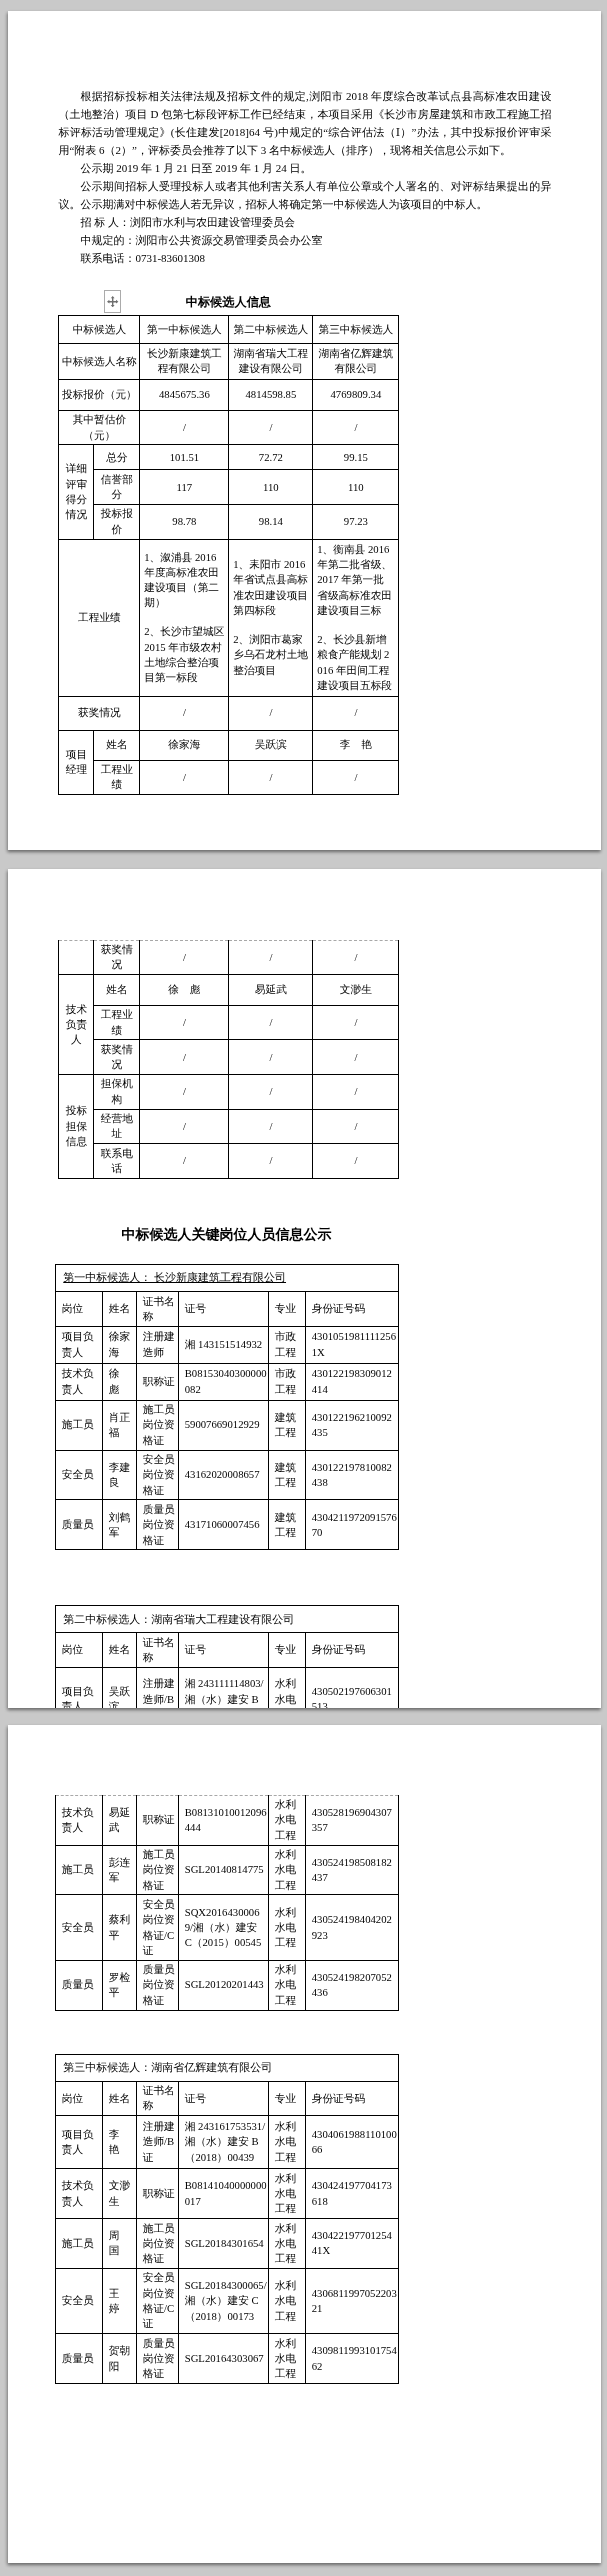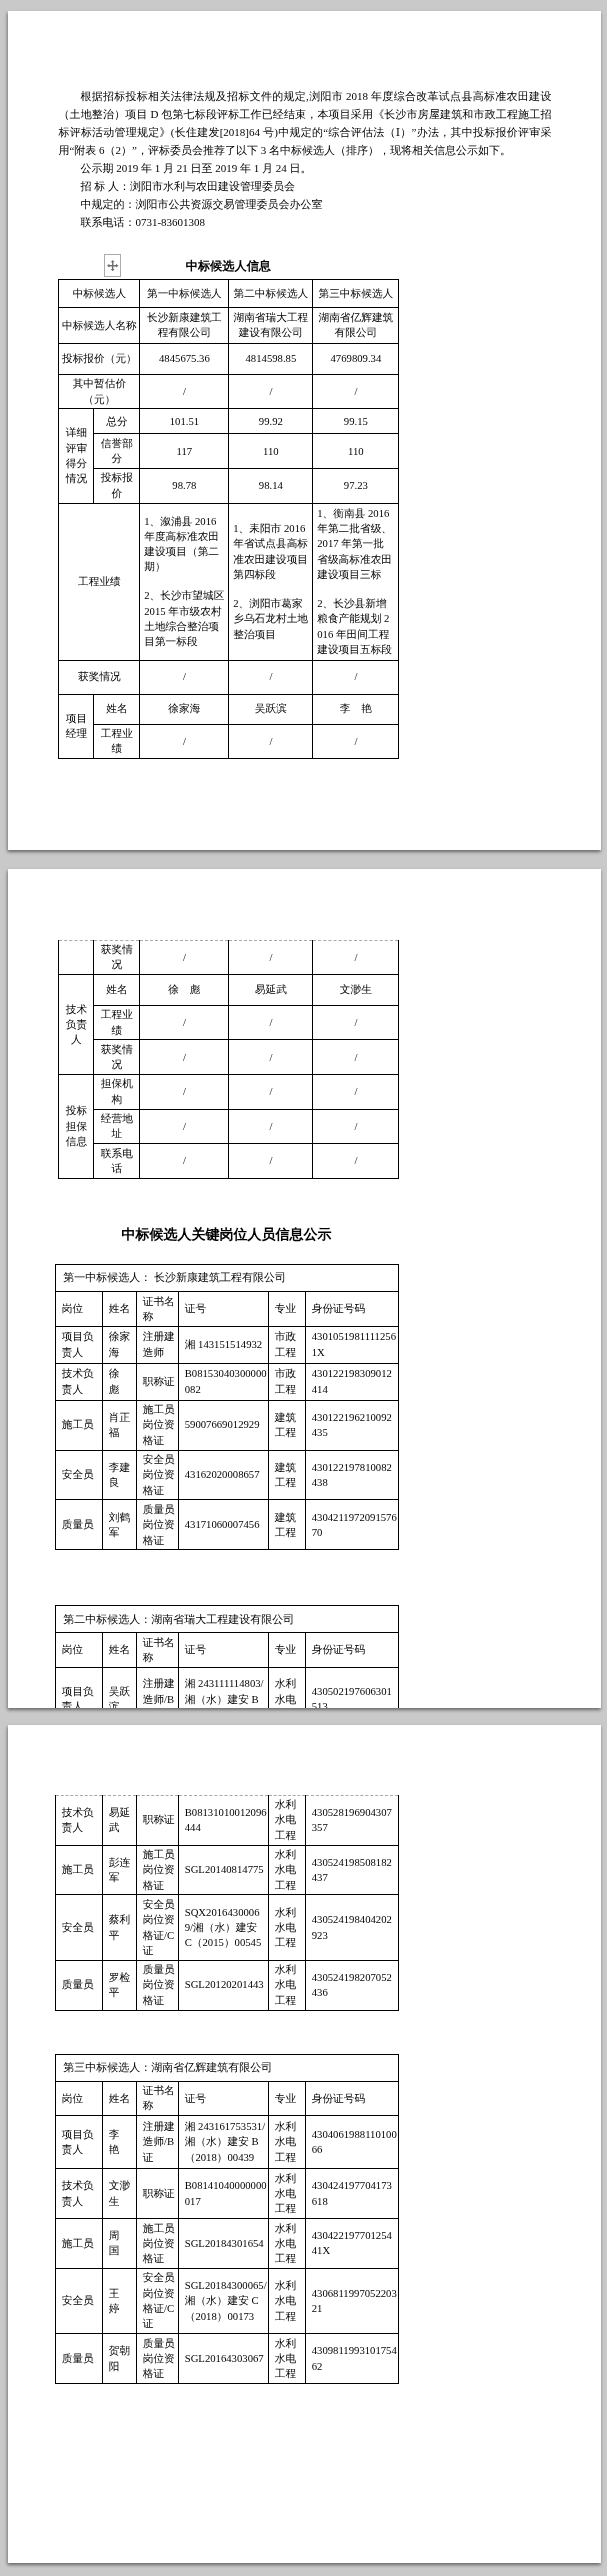--- a/index.html
+++ b/index.html
@@ -66,21 +66,21 @@
   .t1 td.ach{text-align:left;vertical-align:middle;padding:2.3px 3.8px;}
   .ach div + div{margin-top:13.7px;}
 
   .cont tr.first td{border-top:0.8px dashed #a8a8a8;}
 
   
   .kp{margin-left:47px;width:342px;}
   .kp td{text-align:left;vertical-align:middle;padding:1.5px 1.5px 1.5px 5.3px;}
   .kp td.company{padding-left:6.9px;font-size:11px;}
 
-  tr.h32{height:27px;} tr.h33{height:25px;} tr.h34{height:26px;} tr.h35{height:27px;}
+  tr.h32{height:27px;text-decoration:underline;} tr.h33{height:25px;} tr.h34{height:26px;} tr.h35{height:27px;}
   tr.h37{height:28px;} tr.h39{height:30px;} tr.h40{height:30.5px;} tr.h41{height:31px;}
   tr.h42{height:32px;} tr.h43{height:33px;} tr.h44{height:34px;} tr.h47{height:36px;}
   tr.h48{height:37px;} tr.h49{height:37px;} tr.h63{height:48px;} tr.h70{height:53px;}
   tr.h84{height:64px;} tr.h178{height:136px;}
 
   .mt-title1{margin-top:26px;}
   .mt-t1{margin-top:3.1px;}
   .mt-cont{margin-top:71px;}
   .mt-title2{margin-top:47px;}
   .mt-ta{margin-top:20px;}
@@ -88,20 +88,21 @@
   .mt-tbc{margin-top:70px;}
   .mt-tc{margin-top:43px;}
 </style>
 </head>
 <body>
 
 <div class="page page1">
   <div class="textblock">
     <p class="para">根据招标投标相关法律法规及招标文件的规定,浏阳市 2018 年度综合改革试点县高标准农田建设（土地整治）项目 D 包第七标段评标工作已经结束，本项目采用《长沙市房屋建筑和市政工程施工招标评标活动管理规定》(长住建发[2018]64 号)中规定的“综合评估法（Ⅰ）”办法，其中投标报价评审采用“附表 6（2）”，评标委员会推荐了以下 3 名中标候选人（排序），现将相关信息公示如下。</p>
     <p class="para">公示期 2019 年 1 月 21 日至 2019 年 1 月 24 日。</p>
+    <p class="para">公示期间招标人受理投标人或者其他利害关系人有单位公章或个人署名的、对评标结果提出的异议。公示期满对中标候选人若无异议，招标人将确定第一中标候选人为该项目的中标人。</p>
     <p class="para">招 标 人：浏阳市水利与农田建设管理委员会</p>
     <p class="para">中规定的：浏阳市公共资源交易管理委员会办公室</p>
     <p class="para">联系电话：0731-83601308</p>
   </div>
 
   <div class="table-title mt-title1">
     <span class="handle">
       <svg width="11.4" height="11.4" viewBox="0 0 24 24">
         <path d="M12 0 L16 5 H13.5 V10.5 H19 V8 L24 12 L19 16 V13.5 H13.5 V19 H16 L12 24 L8 19 H10.5 V13.5 H5 V16 L0 12 L5 8 V10.5 H10.5 V5 H8 Z" fill="#6e6e6e"></path>
       </svg>
@@ -139,21 +140,21 @@
     <tr class="h40">
       <td colspan="2">其中暂估价（元）</td>
       <td>/</td>
       <td>/</td>
       <td>/</td>
     </tr>
     <tr class="h33">
       <td rowspan="3">详细评审得分情况</td>
       <td>总分</td>
       <td>101.51</td>
-      <td>99.92</td>
+      <td>72.72</td>
       <td>99.15</td>
     </tr>
     <tr class="h41">
       <td>信誉部分</td>
       <td>117</td>
       <td>110</td>
       <td>110</td>
     </tr>
     <tr class="h40">
       <td>投标报价</td>

